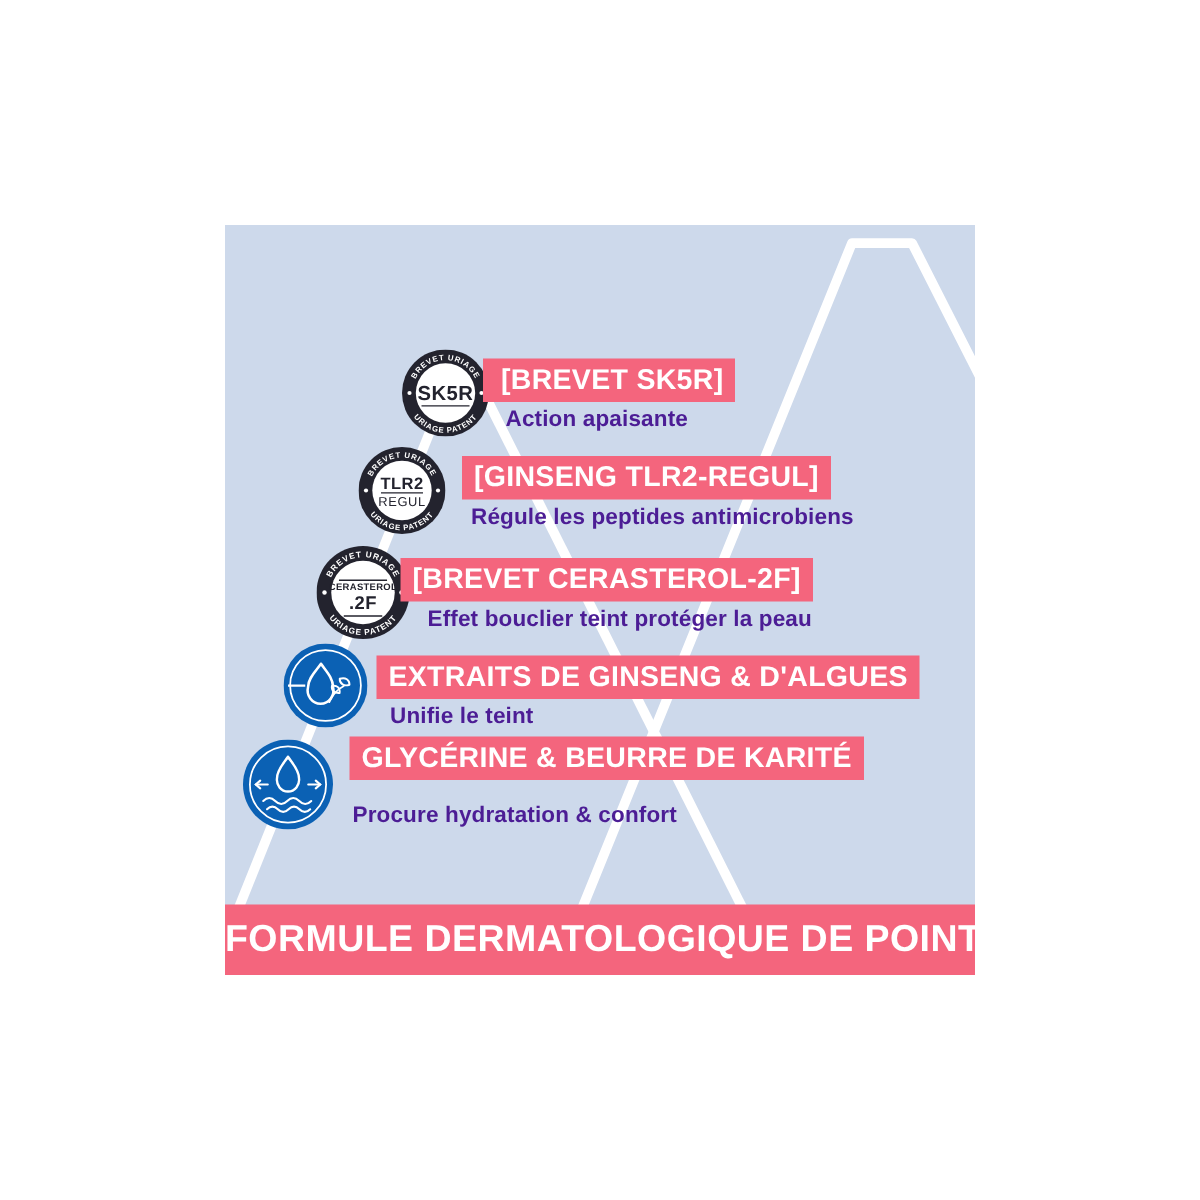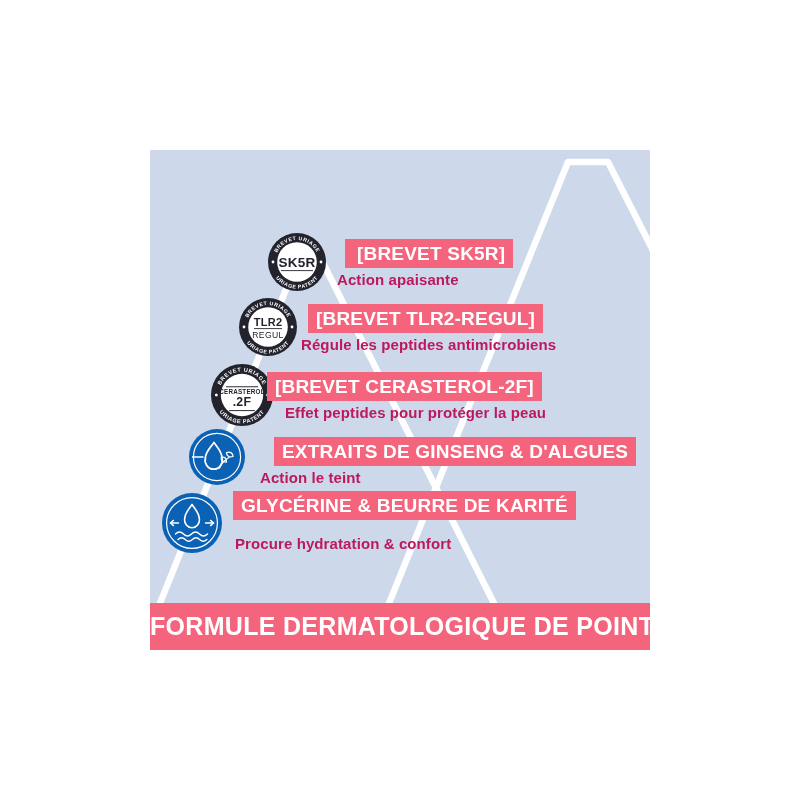--- a/index.html
+++ b/index.html
@@ -9,35 +9,35 @@
          background:#cdd9eb;overflow:hidden;}
   .bg-lines{position:absolute;left:0;top:0;width:500px;height:500px;}
   .bg-lines polyline{fill:none;stroke:#ffffff;stroke-width:6.5;stroke-linejoin:round;stroke-linecap:butt;}
   .abs{position:absolute;}
   .badge-svg{display:block;}
   .arc-text{font-family:"Liberation Sans",sans-serif;font-size:5.2px;font-weight:bold;
             fill:#ffffff;letter-spacing:0.55px;}
   .title-tag{position:absolute;display:inline-block;background:#f4657d;color:#ffffff;
              font-weight:bold;font-size:19px;line-height:29px;padding:0 8px;
              letter-spacing:0.2px;white-space:nowrap;}
-  .subtitle{position:absolute;color:#be185d;font-weight:bold;font-size:15px;
+  .subtitle{position:absolute;color:#4c1d95;font-weight:bold;font-size:15px;
             line-height:18px;white-space:nowrap;letter-spacing:0.1px;}
   .banner{position:absolute;left:0;top:453px;width:500px;height:47px;background:#f4657d;
           color:#ffffff;font-weight:bold;font-size:25px;line-height:47px;text-align:center;
           letter-spacing:0.3px;white-space:nowrap;}
   
   .badge1{left:118px;top:83px;width:58px;height:58px;}
   .badge2{left:89px;top:148px;width:58px;height:58px;}
   .badge3{left:61px;top:214px;width:62px;height:62px;}
   .icon4{left:39px;top:279px;width:56px;height:56px;}
   .icon5{left:12px;top:343px;width:60px;height:60px;}
-  .l1{left:195px;top:89px;padding-left:12px;} .s1{left:187px;top:121px;}
-  .l2{left:158px;top:154px;} .s2{left:151px;top:186px;}
+  .l1{left:172px;top:89px;padding-left:12px;} .s1{left:187px;top:121px;}
+  .l2{left:158px;top:154px;} .s2{left:164px;top:186px;}
   .l3{left:117px;top:222px;} .s3{left:135px;top:254px;}
-  .l4{left:124px;top:287px;} .s4{left:110px;top:319px;}
+  .l4{left:101px;top:287px;} .s4{left:110px;top:319px;}
   .l5{left:83px;top:341px;}  .s5{left:85px;top:385px;}
 </style>
 </head>
 <body>
 
 <div class="stage">
   <div class="panel">
 
     <svg class="bg-lines" viewBox="0 0 500 500">
       <polyline points="-12,508 153,97"></polyline>
@@ -70,53 +70,53 @@
       <defs>
         <path id="b2t" d="M 7,29 A 22,22 0 0 1 51,29"></path>
         <path id="b2b" d="M 2.5,29 A 26.5,26.5 0 0 0 55.5,29"></path>
       </defs>
       <text class="arc-text" text-anchor="middle"><textPath href="#b2t" startOffset="50%">BREVET URIAGE</textPath></text>
       <text class="arc-text" text-anchor="middle"><textPath href="#b2b" startOffset="50%">URIAGE PATENT</textPath></text>
       <text x="29" y="28" text-anchor="middle" font-size="11" font-weight="bold" fill="#23232e" letter-spacing="0.3">TLR2</text>
       <line x1="15" y1="30.6" x2="43" y2="30.6" stroke="#23232e" stroke-width="0.9"></line>
       <text x="29" y="39.5" text-anchor="middle" font-size="8.6" font-weight="500" fill="#23232e" letter-spacing="0.4">REGUL</text>
     </svg>
-    <div class="title-tag l2">[BREVET TLR2-REGUL]</div>
+    <div class="title-tag l2">[GINSENG TLR2-REGUL]</div>
     <div class="subtitle s2">Régule les peptides antimicrobiens</div>
 
     <svg class="abs badge-svg badge3" viewBox="0 0 58 58">
       <circle cx="29" cy="29" r="29" fill="#23232e"></circle>
       <circle cx="29" cy="29" r="19.8" fill="#ffffff"></circle>
       <circle cx="5" cy="29" r="1.4" fill="#ffffff"></circle>
       <circle cx="53" cy="29" r="1.4" fill="#ffffff"></circle>
       <defs>
         <path id="b3t" d="M 7,29 A 22,22 0 0 1 51,29"></path>
         <path id="b3b" d="M 2.5,29 A 26.5,26.5 0 0 0 55.5,29"></path>
       </defs>
       <text class="arc-text" text-anchor="middle"><textPath href="#b3t" startOffset="50%">BREVET URIAGE</textPath></text>
       <text class="arc-text" text-anchor="middle"><textPath href="#b3b" startOffset="50%">URIAGE PATENT</textPath></text>
       <line x1="14" y1="21.3" x2="44" y2="21.3" stroke="#23232e" stroke-width="0.9"></line>
       <text x="29" y="27.6" text-anchor="middle" font-size="5.9" font-weight="bold" fill="#23232e" letter-spacing="0.2">CERASTEROL</text>
       <text x="29" y="39.5" text-anchor="middle" font-size="11.5" font-weight="bold" fill="#23232e" letter-spacing="0.3">.2F</text>
       <line x1="17" y1="43.6" x2="41" y2="43.6" stroke="#23232e" stroke-width="0.9"></line>
     </svg>
     <div class="title-tag l3">[BREVET CERASTEROL-2F]</div>
-    <div class="subtitle s3">Effet peptides pour protéger la peau</div>
+    <div class="subtitle s3">Effet bouclier teint protéger la peau</div>
 
     <svg class="abs icon4" viewBox="0 0 56 56">
       <circle cx="28" cy="28" r="28" fill="#0b61b4"></circle>
       <circle cx="28" cy="28" r="23.6" fill="none" stroke="#ffffff" stroke-width="1.2"></circle>
       <line x1="3" y1="28" x2="14.5" y2="28" stroke="#ffffff" stroke-width="1.5"></line>
       <path d="M 25,13.5 C 28.5,18.5 33,23 33,28.8 A 8.6,9 0 1 1 16.4,28.8 C 16.4,23 21.5,18.5 25,13.5" fill="none" stroke="#ffffff" stroke-width="1.7" stroke-linecap="round"></path>
       <path d="M 30.5,39 C 32.5,34.5 35,31 40,28.5" fill="none" stroke="#ffffff" stroke-width="1.3" stroke-linecap="round"></path>
       <path d="M 37.5,23.5 C 41.5,22.3 44,24.3 44,27.5 C 40.5,28.8 37.3,26.8 37.5,23.5 Z" fill="none" stroke="#ffffff" stroke-width="1.3" stroke-linejoin="round"></path>
       <path d="M 32.3,28.3 C 35.6,27.5 37.9,29.6 37.4,33 C 33.9,33.3 31.8,31.2 32.3,28.3 Z" fill="none" stroke="#ffffff" stroke-width="1.3" stroke-linejoin="round"></path>
     </svg>
     <div class="title-tag l4">EXTRAITS DE GINSENG &amp; D'ALGUES</div>
-    <div class="subtitle s4">Action le teint</div>
+    <div class="subtitle s4">Unifie le teint</div>
 
     <svg class="abs icon5" viewBox="0 0 60 60">
       <circle cx="30" cy="30" r="30" fill="#0b61b4"></circle>
       <circle cx="30" cy="30" r="25.4" fill="none" stroke="#ffffff" stroke-width="1.2"></circle>
       <path d="M 30,11.5 C 33,16 37.3,20.3 37.3,25.6 A 7.4,7.8 0 1 1 22.7,25.6 C 22.7,20.3 27,16 30,11.5" fill="none" stroke="#ffffff" stroke-width="1.6" stroke-linecap="round"></path>
       <g stroke="#ffffff" stroke-width="1.4" stroke-linecap="round" fill="none">
         <line x1="8.5" y1="30" x2="16.5" y2="30"></line>
         <polyline points="11.5,27.4 8.5,30 11.5,32.6"></polyline>
       </g>
       <g stroke="#ffffff" stroke-width="1.4" stroke-linecap="round" fill="none">

